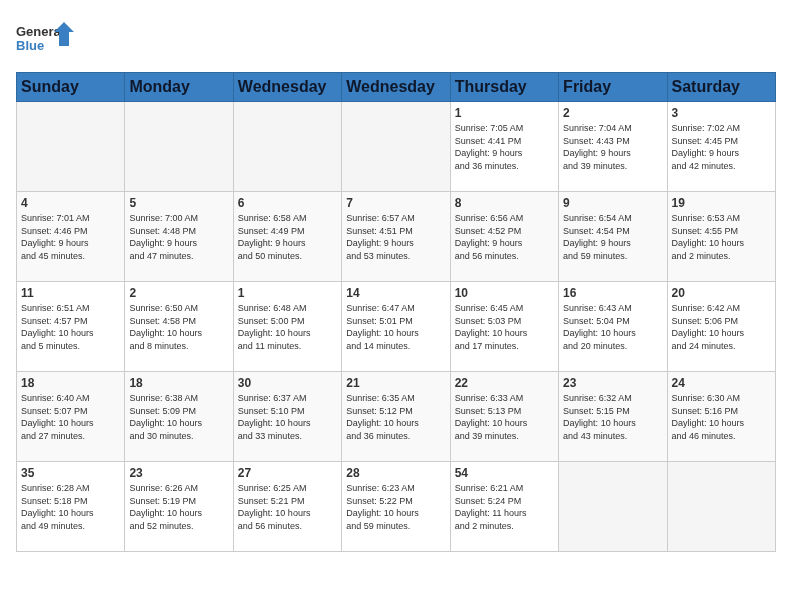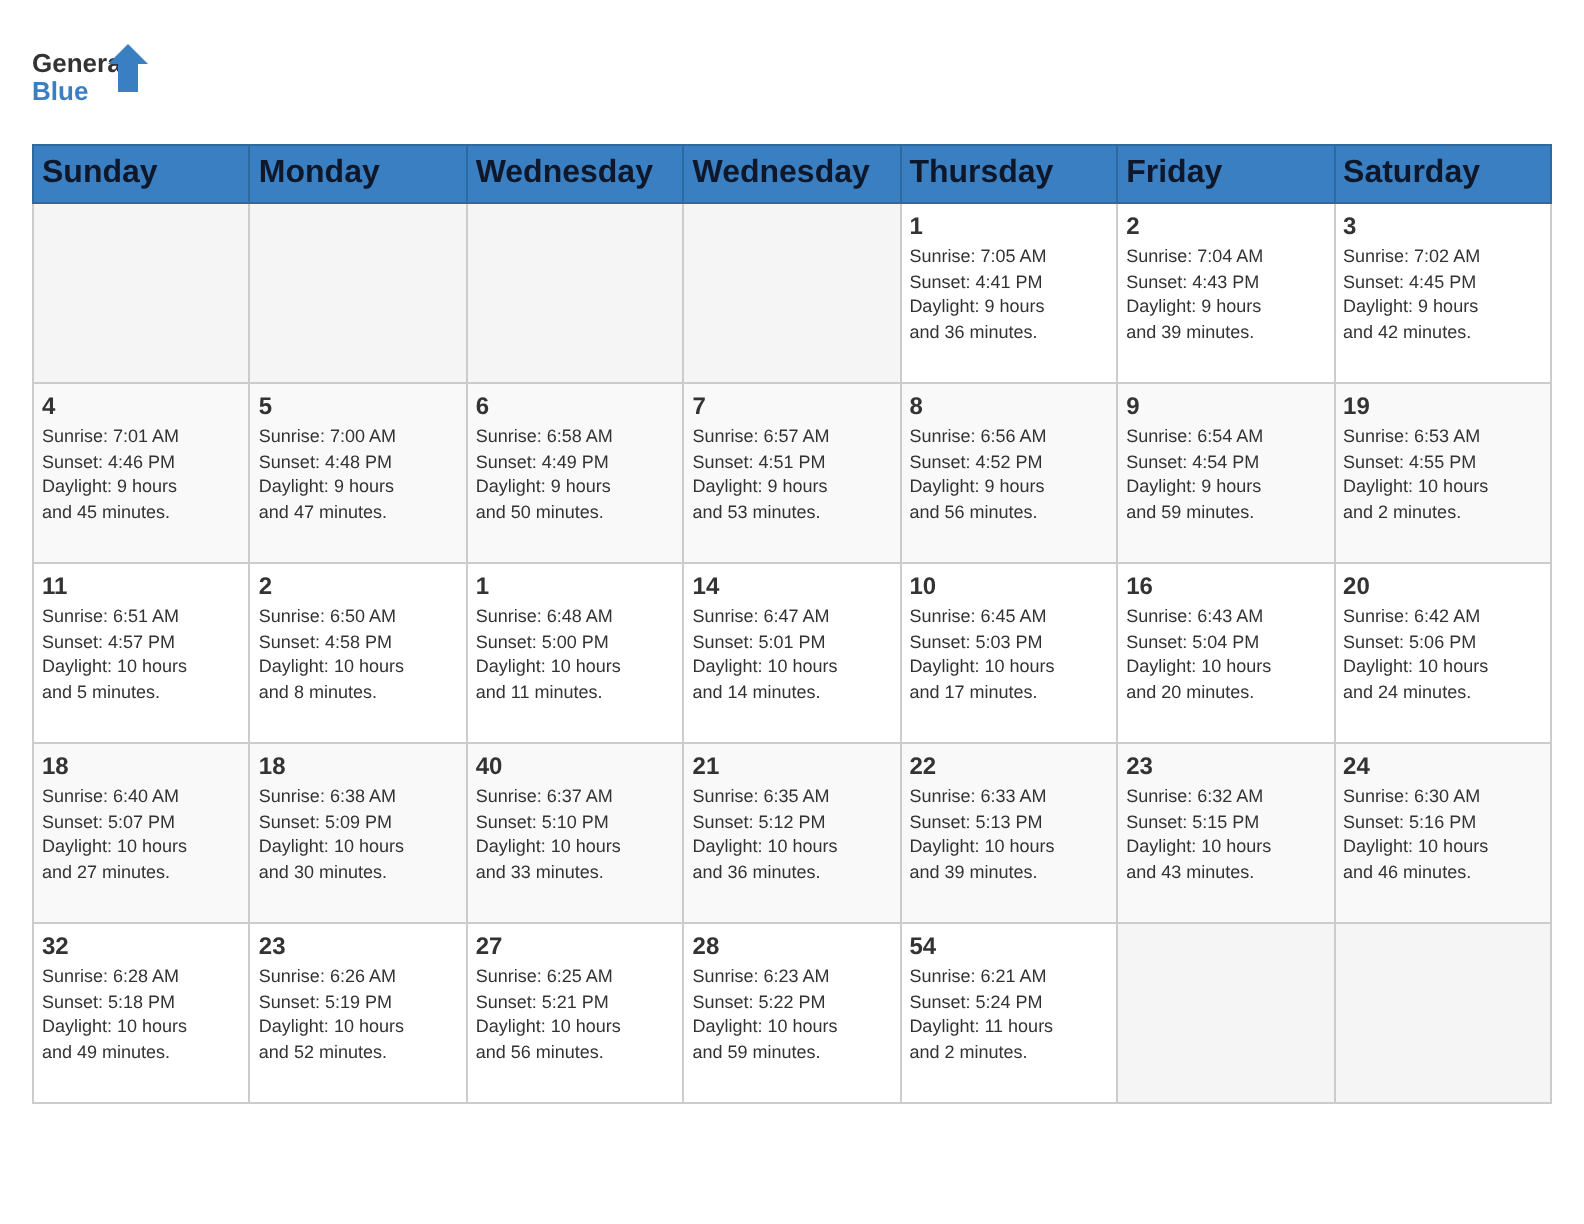--- a/index.html
+++ b/index.html
@@ -187,21 +187,21 @@
       <tr class="row-even">
         <td>
           <span class="day-number">18</span>
           <div class="day-info">Sunrise: 6:40 AM<br>Sunset: 5:07 PM<br>Daylight: 10 hours<br>and 27 minutes.</div>
         </td>
         <td>
           <span class="day-number">18</span>
           <div class="day-info">Sunrise: 6:38 AM<br>Sunset: 5:09 PM<br>Daylight: 10 hours<br>and 30 minutes.</div>
         </td>
         <td>
-          <span class="day-number">40</span>
+          <span class="day-number">30</span>
           <div class="day-info">Sunrise: 6:37 AM<br>Sunset: 5:10 PM<br>Daylight: 10 hours<br>and 33 minutes.</div>
         </td>
         <td>
           <span class="day-number">21</span>
           <div class="day-info">Sunrise: 6:35 AM<br>Sunset: 5:12 PM<br>Daylight: 10 hours<br>and 36 minutes.</div>
         </td>
         <td>
           <span class="day-number">22</span>
           <div class="day-info">Sunrise: 6:33 AM<br>Sunset: 5:13 PM<br>Daylight: 10 hours<br>and 39 minutes.</div>
         </td>
@@ -209,21 +209,21 @@
           <span class="day-number">23</span>
           <div class="day-info">Sunrise: 6:32 AM<br>Sunset: 5:15 PM<br>Daylight: 10 hours<br>and 43 minutes.</div>
         </td>
         <td>
           <span class="day-number">24</span>
           <div class="day-info">Sunrise: 6:30 AM<br>Sunset: 5:16 PM<br>Daylight: 10 hours<br>and 46 minutes.</div>
         </td>
       </tr>
       <tr>
         <td>
-          <span class="day-number">32</span>
+          <span class="day-number">35</span>
           <div class="day-info">Sunrise: 6:28 AM<br>Sunset: 5:18 PM<br>Daylight: 10 hours<br>and 49 minutes.</div>
         </td>
         <td>
           <span class="day-number">23</span>
           <div class="day-info">Sunrise: 6:26 AM<br>Sunset: 5:19 PM<br>Daylight: 10 hours<br>and 52 minutes.</div>
         </td>
         <td>
           <span class="day-number">27</span>
           <div class="day-info">Sunrise: 6:25 AM<br>Sunset: 5:21 PM<br>Daylight: 10 hours<br>and 56 minutes.</div>
         </td>

